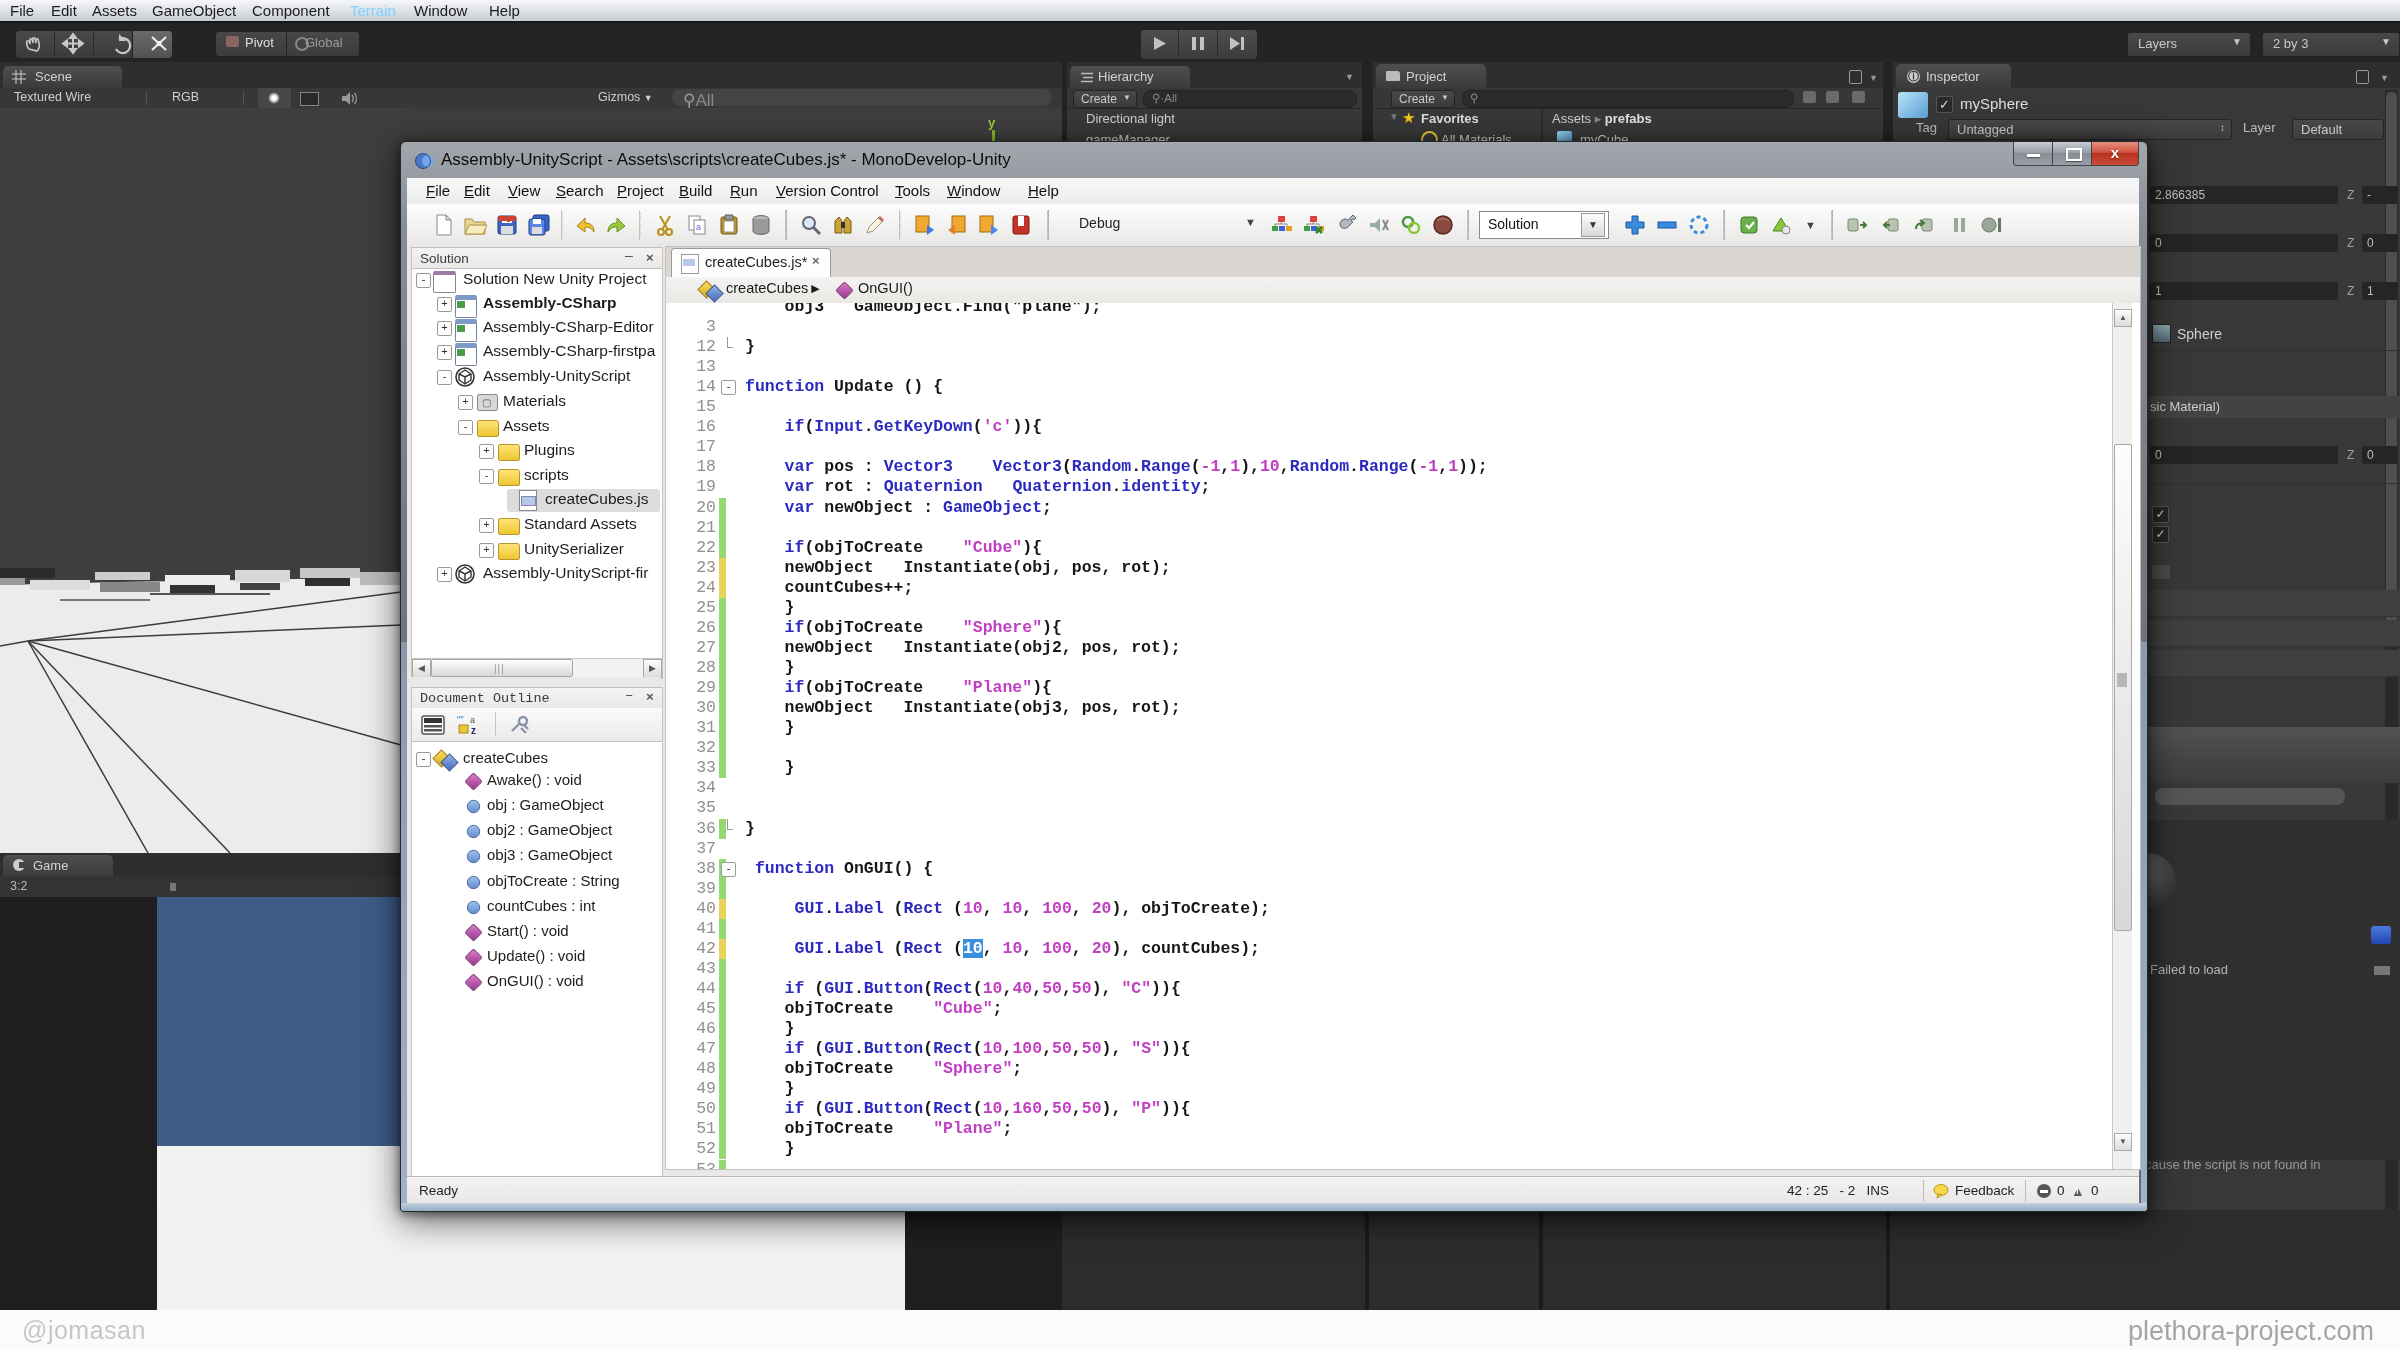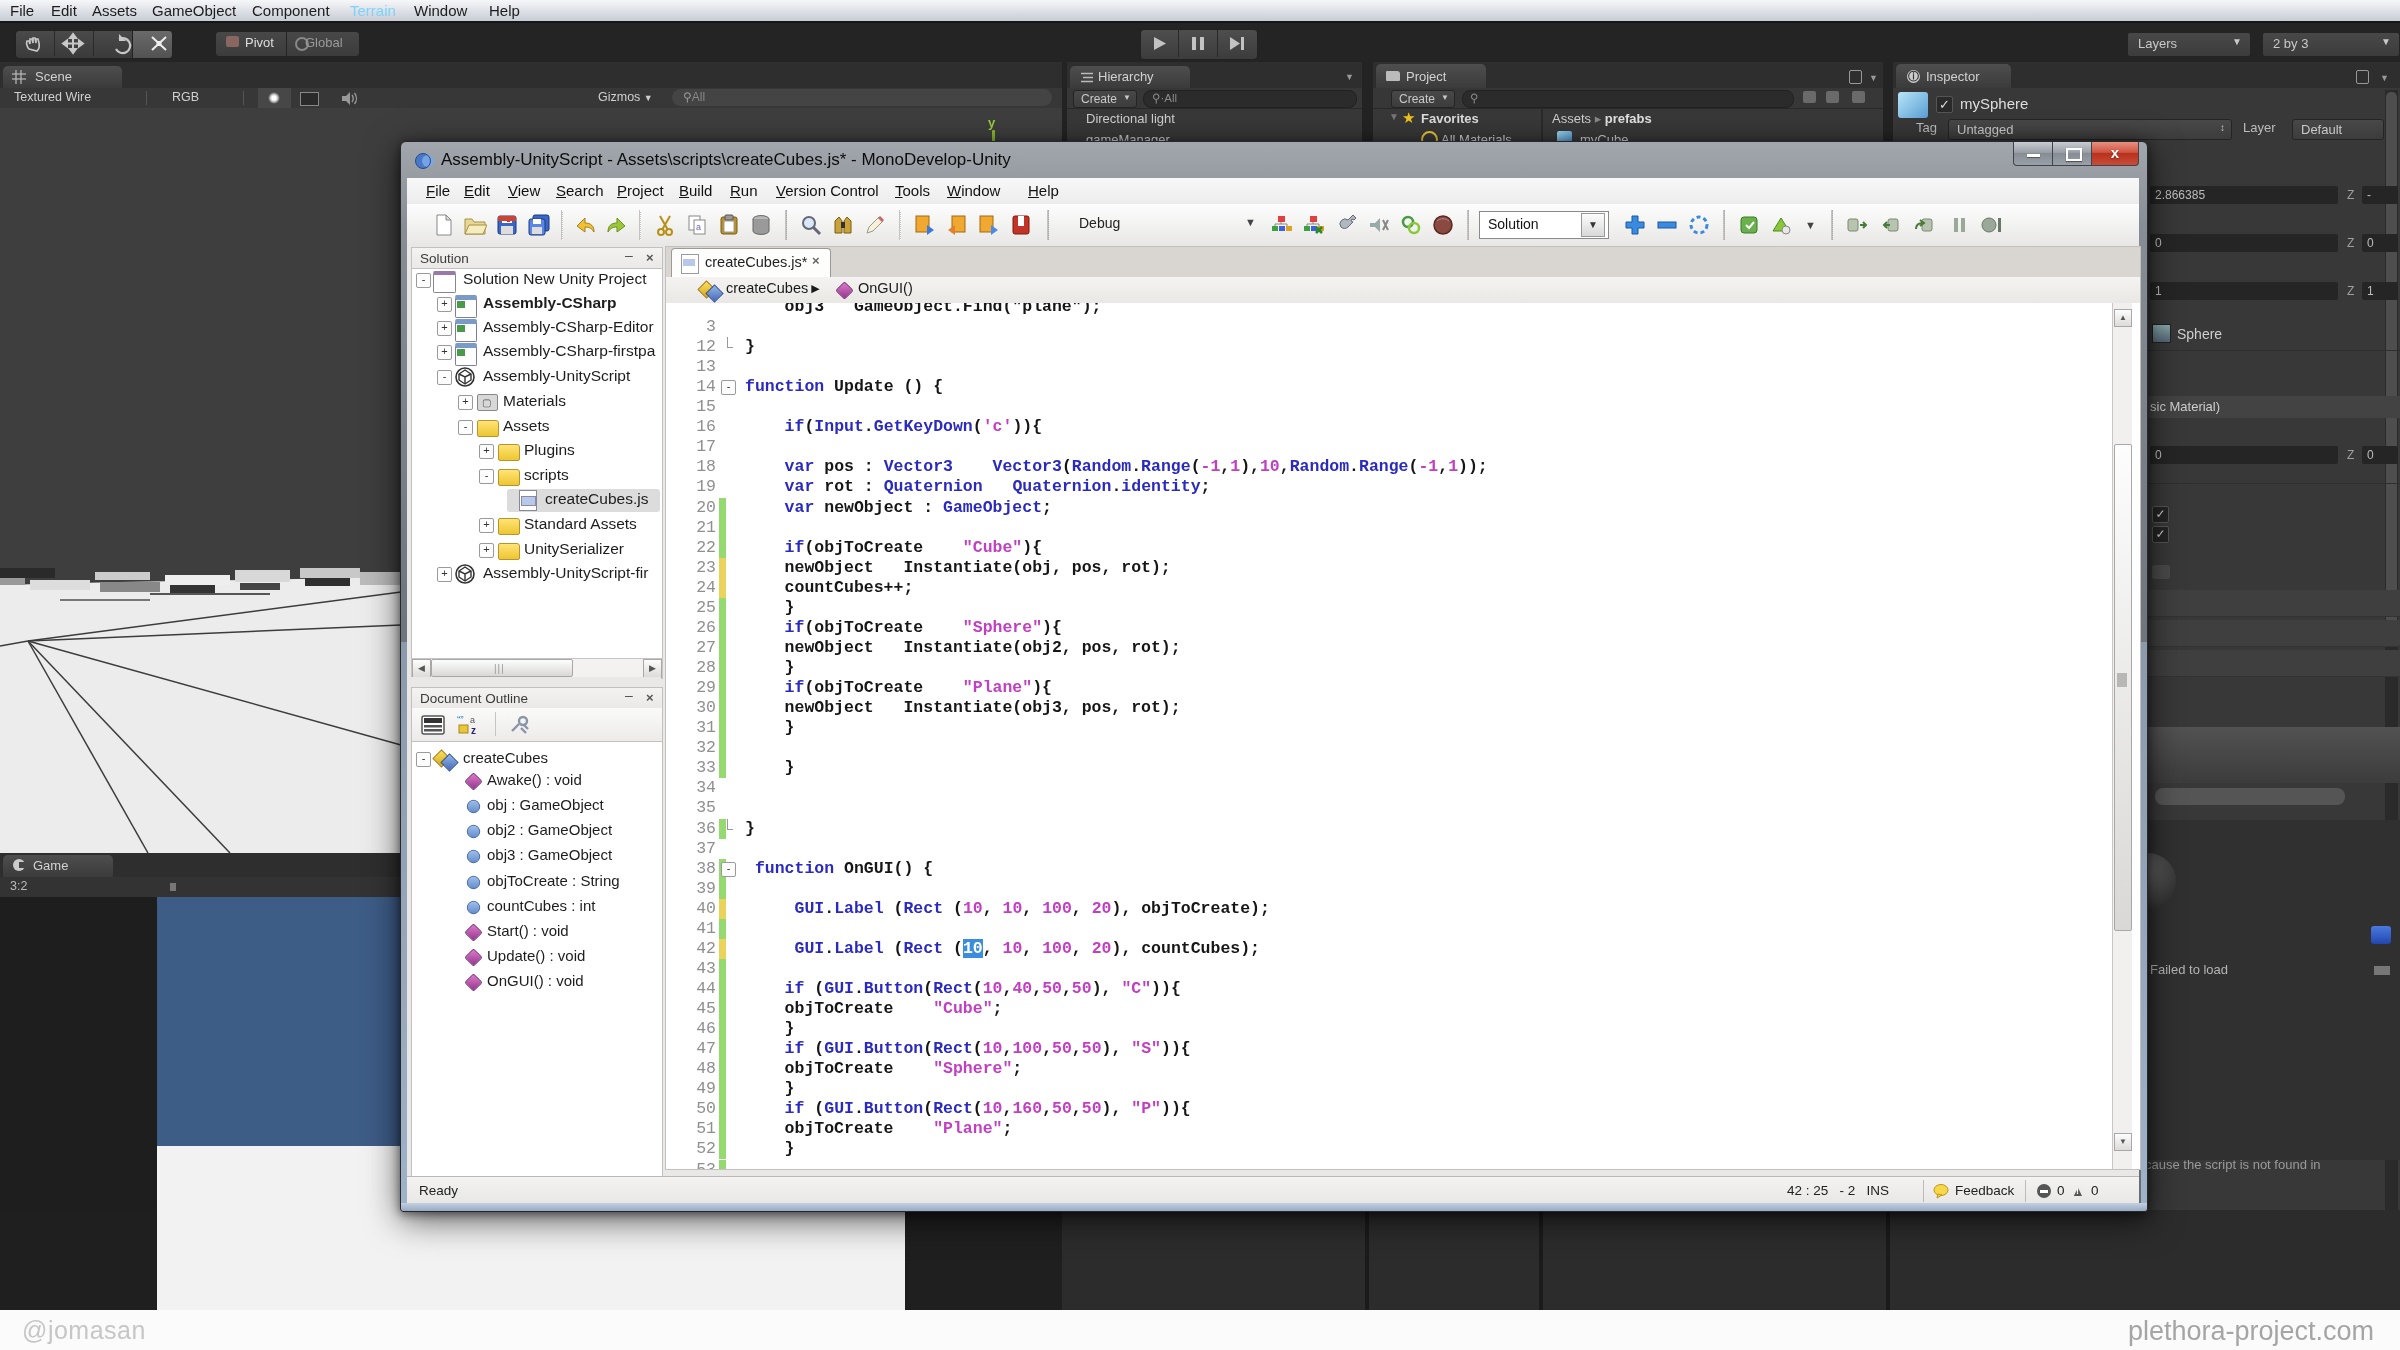--- a/index.html
+++ b/index.html
@@ -157,21 +157,21 @@
 <div class="a" style="left:243px;top:91px;width:1px;height:14px;background:#555;"></div>
 <div class="a" style="left:258px;top:88px;width:33px;height:20px;background:#474747;"></div>
 <div class="a" style="left:268px;top:92px;width:12px;height:12px;background:radial-gradient(circle,#fff 25%,#bbb 45%,#474747 70%);border-radius:50%;"></div>
 <div class="a" style="left:300px;top:92px;width:17px;height:12px;background:#2a2a2a;border:1px solid #888;"></div>
 <svg class="a" style="left:340px;top:91px;" width="18" height="15" viewBox="0 0 18 15">
       <path d="M2 5 l4 0 4-4 0 13 -4-4 -4 0 z" fill="#999"></path>
       <path d="M12 4 a6 6 0 0 1 0 7 M14.5 2 a9 9 0 0 1 0 11" stroke="#999" stroke-width="1.4" fill="none"></path>
     </svg>
 <div class="a urow" style="left:598px;top:90px;font-size:12.5px;">Gizmos <span style="font-size:9px;">▼</span></div>
 <div class="a" style="left:672px;top:89px;width:380px;height:17px;background:#444444;border-radius:9px;"></div>
-<div class="a" style="left:683px;top:90px;font-size:12px;color:#9a9a9a;">⚲<span style="color:#888;">All</span></div>
+<div class="a" style="left:683px;top:90px;font-size:17px;color:#9a9a9a;">⚲<span style="color:#888;">All</span></div>
 <div class="a" style="left:0;top:108px;width:1062px;height:745px;background:#3e3e3e;overflow:hidden;">
 <svg style="position:absolute;left:0;top:455px;" width="1062" height="290" viewBox="0 0 1062 290">
 <polygon points="0,22 120,19 410,14 1062,10 1062,290 0,290" fill="#ececec"></polygon>
 <g stroke="#3c3c3c" stroke-width="1.5" fill="none">
 <line x1="28" y1="78" x2="0" y2="83"></line>
 <line x1="28" y1="78" x2="401" y2="29"></line>
 <line x1="28" y1="78" x2="401" y2="62"></line>
 <line x1="28" y1="78" x2="401" y2="182"></line>
 <line x1="28" y1="78" x2="230" y2="290"></line>
 <line x1="28" y1="78" x2="148" y2="290"></line>
@@ -599,21 +599,21 @@
 <div class="a folder" style="left:91px;top:297px;"></div>
 <div class="a tree" style="left:117px;top:294px;">UnitySerializer</div>
 <div class="a exp" style="left:30px;top:321px;">+</div>
 <svg class="a" style="left:48px;top:318px;" width="20" height="20" viewBox="0 0 20 20">
             <circle cx="10" cy="10" r="9" fill="none" stroke="#333" stroke-width="1.6"></circle>
             <path d="M10 3 L16 7 L16 13 L10 17 L4 13 L4 7 Z" fill="none" stroke="#333" stroke-width="1.4"></path>
             <path d="M4 7 L10 10 L16 7 M10 10 L10 17" stroke="#333" stroke-width="1.4" fill="none"></path>
           </svg>
 <div class="a tree" style="left:76px;top:318px;">Assembly-UnityScript-fir</div>
 <div class="a" style="left:4px;top:431px;width:250px;height:10px;background:#e9e8e6;"></div>
-<div class="a phdr" style="left:4px;top:441px;width:250px;height:21px;">
+<div class="a phdr" style="left:4px;top:441px;width:250px;height:21px;font-family:Liberation Mono, monospace;">
             <span style="position:absolute;left:8px;top:3px;">Document Outline</span>
             <span style="position:absolute;left:213px;top:-1px;color:#555;font-size:14px;">–</span>
             <span style="position:absolute;left:234px;top:2px;color:#555;font-size:13px;font-weight:bold;">×</span>
           </div>
 <div class="a" style="left:4px;top:462px;width:250px;height:33px;background:linear-gradient(#fafaf9,#ecebe9);border:1px solid #c2c1bf;border-top:none;"></div>
 <svg class="a" style="left:14px;top:468px;" width="24" height="22" viewBox="0 0 24 22">
             <rect x="1" y="2" width="22" height="18" rx="2" fill="#fff" stroke="#555" stroke-width="1.5"></rect>
             <rect x="3" y="4" width="18" height="5" fill="#333"></rect>
             <rect x="3" y="11" width="18" height="2.5" fill="#555"></rect>
             <rect x="3" y="15" width="18" height="2.5" fill="#555"></rect>

